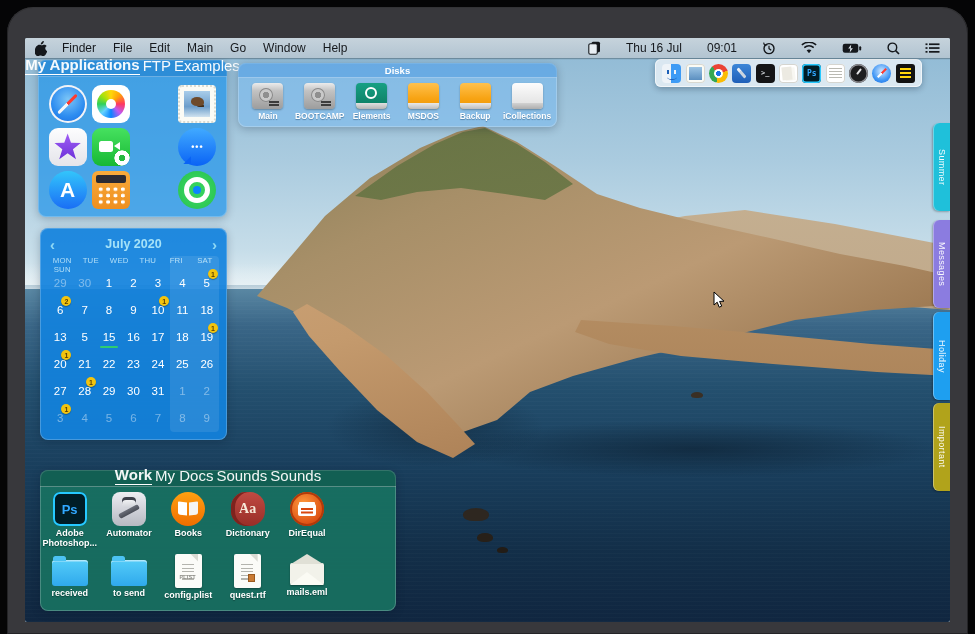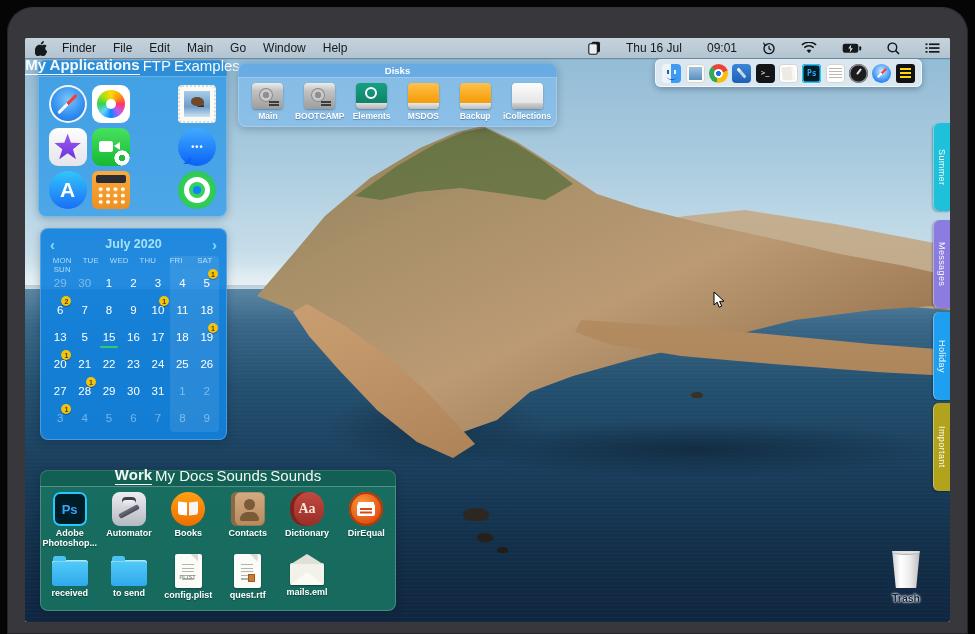--- a/index.html
+++ b/index.html
@@ -590,24 +590,20 @@
         </div>
         <div class="fitem">
           <div class="fi fi-automator"></div>
           <div class="fi-label">Automator</div>
         </div>
         <div class="fitem">
           <div class="fi fi-books"></div>
           <div class="fi-label">Books</div>
         </div>
         <div class="fitem">
-          <div class="fi fi-contacts"></div>
-          <div class="fi-label">Contacts</div>
-        </div>
-        <div class="fitem">
           <div class="fi fi-dictionary">
             <span class="glyph">Aa</span>
           </div>
           <div class="fi-label">Dictionary</div>
         </div>
         <div class="fitem">
           <div class="fi fi-direqual"></div>
           <div class="fi-label">DirEqual</div>
         </div>
       </div>
@@ -643,26 +639,20 @@
       </div>
   </div>
 
   <div id="side-tabs">
       <div class="side-tab" style="top: 85px; background: rgb(31, 192, 218);">Summer</div>
       <div class="side-tab" style="top: 182px; background: rgb(139, 124, 224);">Messages</div>
       <div class="side-tab" style="top: 274px; background: rgb(30, 159, 240);">Holiday</div>
       <div class="side-tab" style="top: 365px; background: rgb(177, 163, 27);">Important</div>
     </div>
 
-  <div class="trash">
-    <div class="trash-can">
-      <div class="trash-rim"></div>
-    </div>
-    <div class="trash-label">Trash</div>
-  </div>
 
   <div class="cursor">
     <svg width="12" height="18" viewBox="0 0 12 18">
         <path d="M1 1 L1 14 L4.2 11.2 L6.2 16.2 L8.7 15.1 L6.6 10.4 L11 10.2 Z" fill="#fff" stroke="#000" stroke-width="1"></path>
       </svg>
   </div>
 
 </div>
 
 </body></html>

